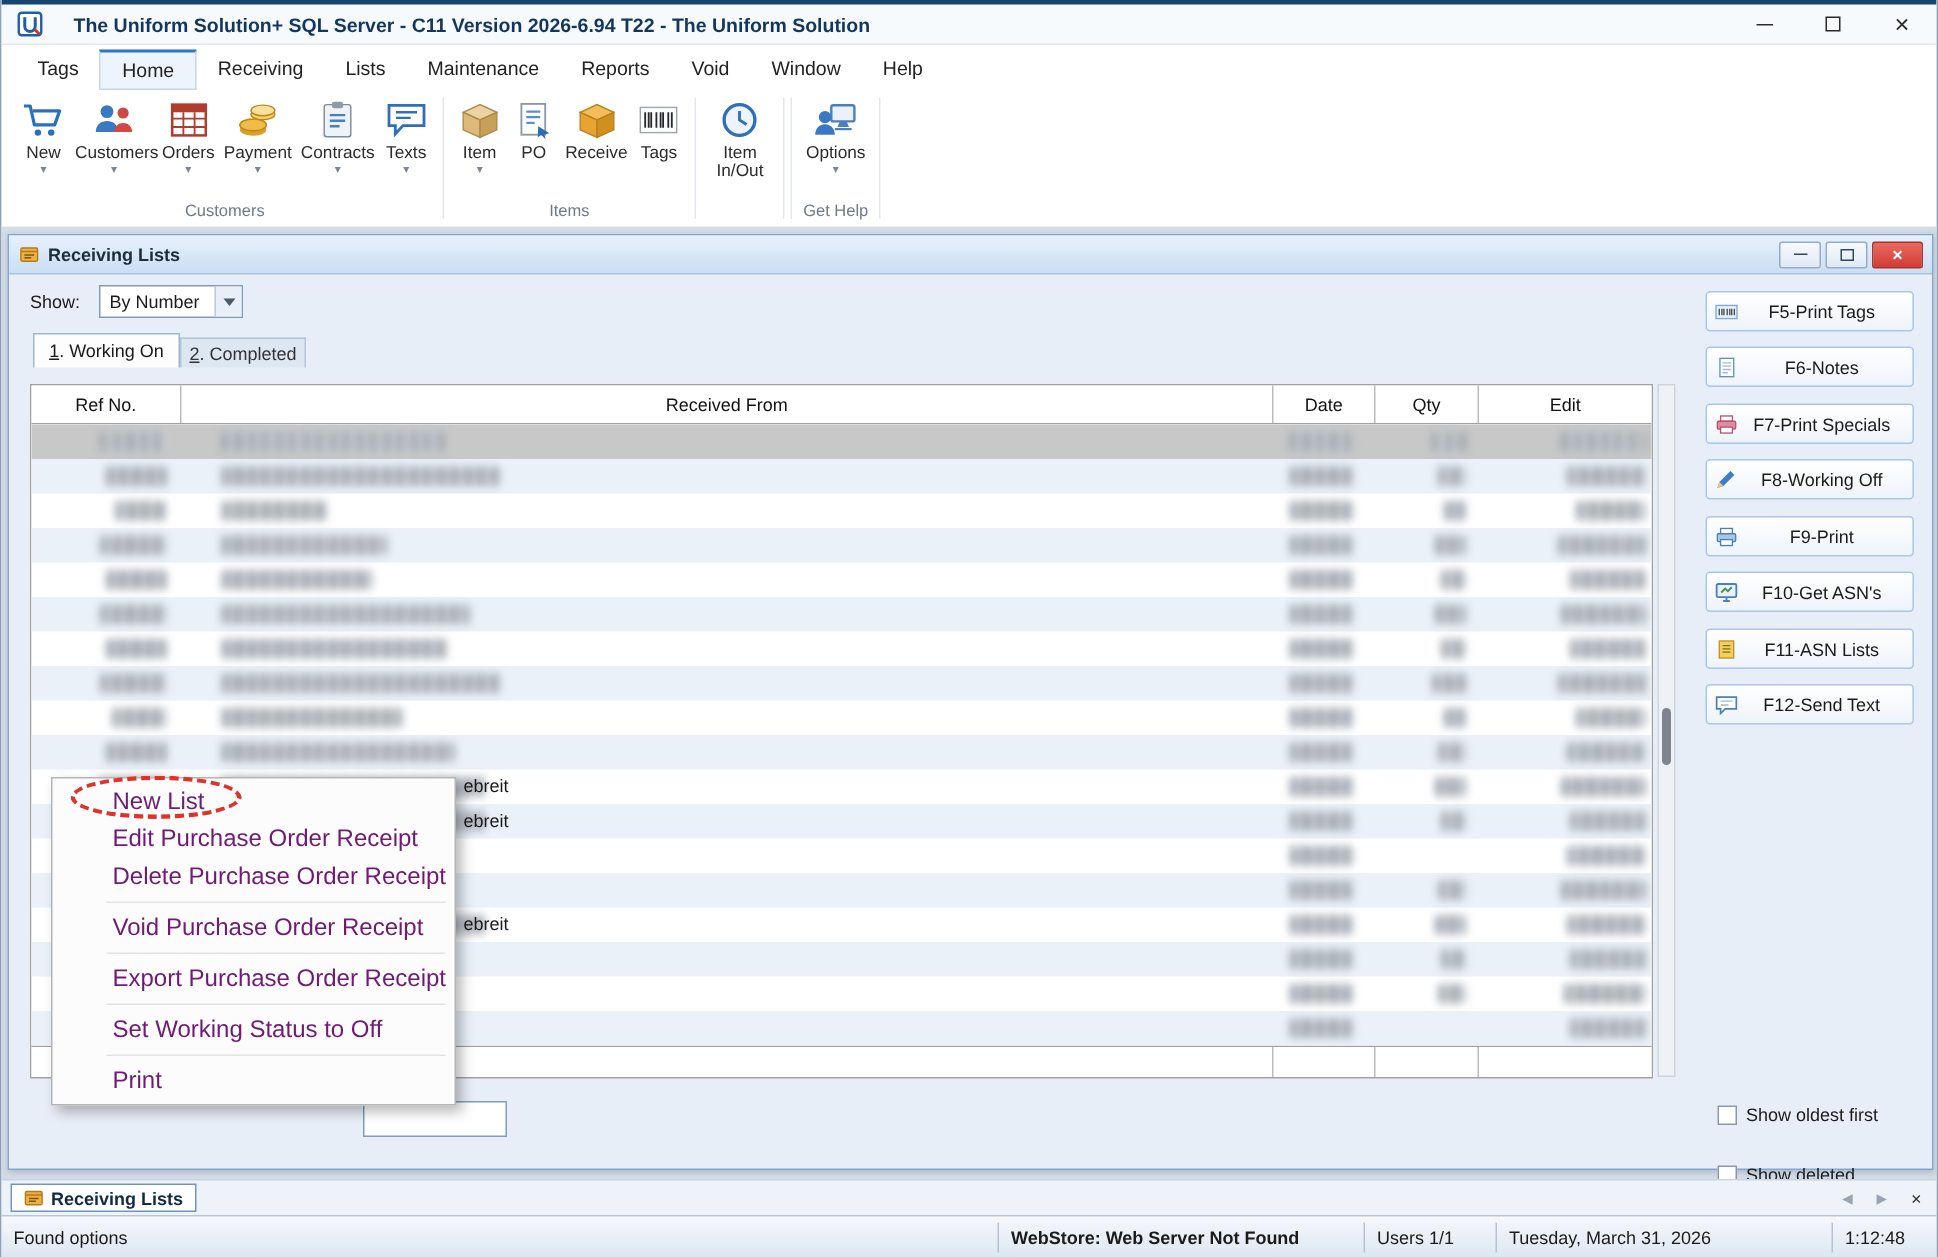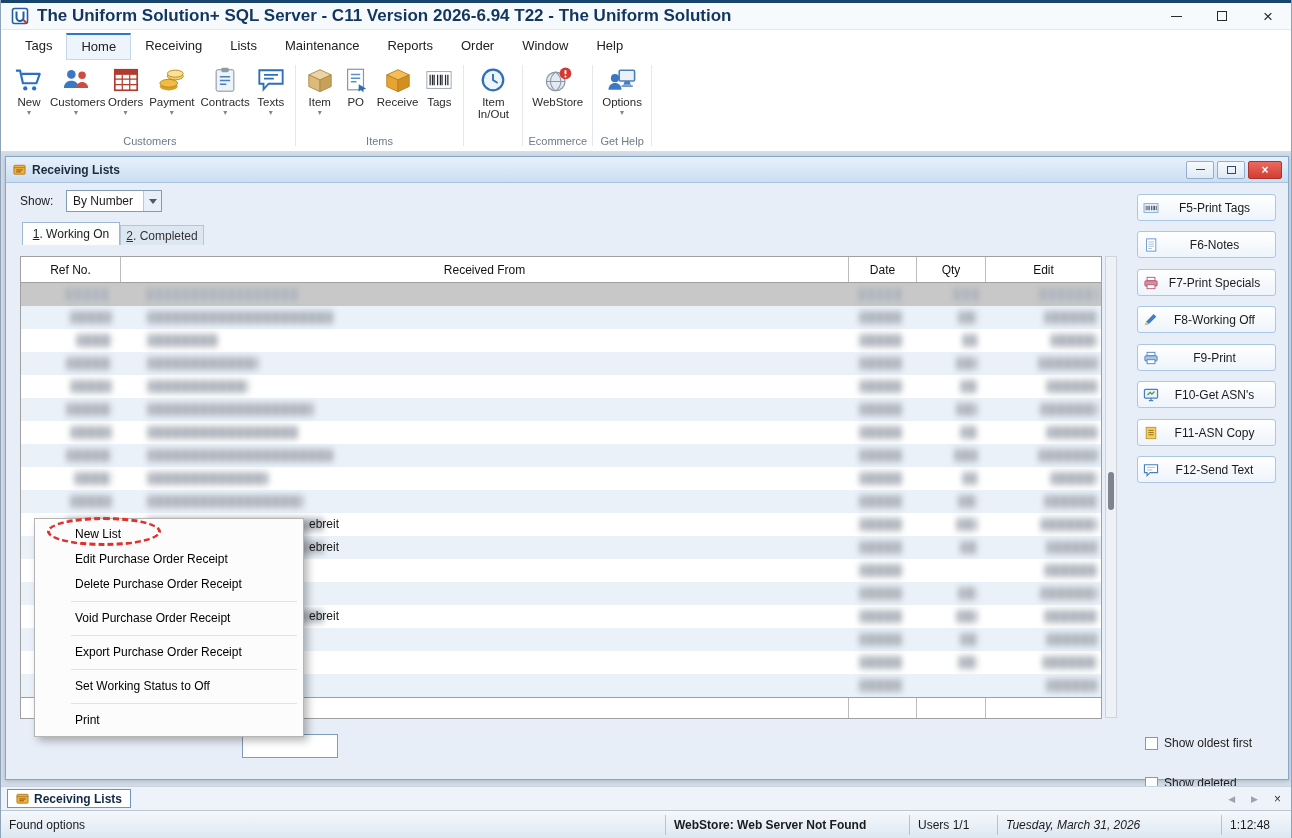--- a/index.html
+++ b/index.html
@@ -7,21 +7,21 @@
   html,body { background:#4a4f56; }
   body { font-family: "Liberation Sans", sans-serif; }
   .app { position:relative; width:1292px; height:838px; background:#ffffff;
          border-left:1px solid #8fa3b8; border-right:1px solid #8fa3b8; overflow:hidden; }
 
   
   .titlebar { position:absolute; left:0; top:0; width:100%; height:30px;
     background:#f7fafc; border-top:3px solid #17456e; border-bottom:1px solid #e3e8ed;
     display:flex; align-items:center; }
   .titlebar .applogo { margin:0 8px 0 10px; display:flex; }
-  .titlebar .ttext { font-size:17px; font-weight:700; color:#12365f; }
+  .titlebar .ttext { font-size:13px; font-weight:700; color:#12365f;margin-left:12px; }
   .wincontrols { margin-left:auto; display:flex; height:100%; }
   .wbtn { width:46px; display:flex; align-items:center; justify-content:center; }
   .glyph-min { width:11px; height:0; border-bottom:1.6px solid #2b2b2b; display:inline-block; }
   .glyph-max { width:10px; height:10px; border:1.4px solid #2b2b2b; display:inline-block; }
   .glyph-close { font-size:17px; color:#2b2b2b; line-height:1; }
 
   
   .menubar { position:absolute; left:0; top:30px; width:100%; height:30px; background:#ffffff;
     display:flex; align-items:flex-end; padding-left:10px; }
   .mitem { font-size:13px; color:#222; padding:0 14px; line-height:25px; height:27px; }
@@ -101,21 +101,21 @@
   
   .chk { position:absolute; left:1139px; display:flex; align-items:center; gap:6px; font-size:12px; color:#1b1b1b; }
   .chk .box { width:13px; height:13px; background:#fff; border:1px solid #8a97a5; display:inline-block; }
 
   .mini-box { position:absolute; left:236px; top:577px; width:96px; height:24px; background:#fff;
     border:1px solid #7f9db9; z-index:10; }
 
   
   .ctxmenu { position:absolute; left:28px; top:361px; width:270px; background:#fcfcfc;
     border:1px solid #b5b5b5; box-shadow:4px 4px 8px rgba(0,0,0,.28); padding:3px 0; z-index:60; }
-  .mi { height:25px; line-height:25px; padding-left:40px; font-size:12px; color:#000000; }
+  .mi { height:25px; line-height:25px; padding-left:40px; font-size:16px; color:#701a75; }
   .msep { height:1px; background:#e2e2e2; margin:4px 6px 4px 36px; }
   .redellipse { position:absolute; left:41px; top:360px; width:114px; height:29px;
     border:3px dashed #e0312b; border-radius:50%; z-index:70; pointer-events:none; }
 
   
   .mditabs { position:absolute; left:0; top:786px; width:100%; height:24px; background:#eef3f9;
     border-top:1px solid #c9d4e2; display:flex; align-items:center; }
   .mditab { margin-left:6px; display:inline-flex; align-items:center; gap:5px; background:#fff;
     border:1px solid #6f94c4; padding:1px 8px; height:19px; font-size:12px; font-weight:700; color:#122a45; }
   .mdinav { margin-left:auto; display:flex; align-items:center; gap:16px; padding-right:10px; }
@@ -124,21 +124,21 @@
 
   
   .statusbar { position:absolute; left:0; top:810px; width:100%; height:28px;
     background:linear-gradient(#f5f8fc,#dde7f1); border-top:1px solid #b9c6d6;
     display:flex; align-items:center; font-size:12px; color:#1b1b1b; }
   .sb { padding:0 8px; height:20px; line-height:20px; }
   .sb + .sb { border-left:1px solid #b6c3d2; }
   .sb-left { flex:1; }
   .sb-web { width:244px; font-weight:700; }
   .sb-users { width:88px; }
-  .sb-date { width:224px;font-style:italic; }
+  .sb-date { width:224px; }
   .sb-time { width:70px; }
 </style>
 </head>
 <body>
 
 <div class="app">
 
   <div class="titlebar">
     <span class="applogo">
         <svg viewBox="0 0 18 18" width="18" height="18">
@@ -161,21 +161,21 @@
     </div>
   </div>
 
   <div class="menubar">
     <span class="mitem">Tags</span>
     <span class="mitem active">Home</span>
     <span class="mitem">Receiving</span>
     <span class="mitem">Lists</span>
     <span class="mitem">Maintenance</span>
     <span class="mitem">Reports</span>
-    <span class="mitem">Order</span>
+    <span class="mitem">Void</span>
     <span class="mitem">Window</span>
     <span class="mitem">Help</span>
   </div>
 
   <div class="ribbon">
     <div class="rgroup">
       <div class="rbuttons">
         <div class="rbtn">
           <span class="ric">
               <svg viewBox="0 0 32 30" width="30" height="28">
@@ -304,37 +304,20 @@
                 <path d="M16 8.5V15l5 3.2" fill="none" stroke="#2f6eb8" stroke-width="2"></path>
               </svg>
             </span>
           <span class="rlab" style="max-width:40px">Item In/Out</span>
         </div>
       </div>
       <div class="rglabel"></div>
     </div>
     <div class="rsep"></div>
 
-    <div class="rgroup">
-      <div class="rbuttons">
-        <div class="rbtn">
-          <span class="ric">
-              <svg viewBox="0 0 32 30" width="30" height="28">
-                <circle cx="13.5" cy="16.5" r="10" fill="#e3e9f0" stroke="#8a97a5" stroke-width="1.3"></circle>
-                <path d="M3.5 16.5h20M13.5 6.5c-3.6 2.6-5.5 6-5.5 10s1.9 7.4 5.5 10c3.6-2.6 5.5-6 5.5-10s-1.9-7.4-5.5-10z" fill="none" stroke="#8a97a5" stroke-width="1.1"></path>
-                <circle cx="24" cy="8" r="6.3" fill="#d23a32"></circle>
-                <path d="M24 4.6v4.2" stroke="#fff" stroke-width="2"></path>
-                <circle cx="24" cy="11.2" r="1.1" fill="#fff"></circle>
-              </svg>
-            </span>
-          <span class="rlab">WebStore</span>
-        </div>
-      </div>
-      <div class="rglabel">Ecommerce</div>
-    </div>
     <div class="rsep"></div>
 
     <div class="rgroup">
       <div class="rbuttons">
         <div class="rbtn">
           <span class="ric">
               <svg viewBox="0 0 32 30" width="30" height="28">
                 <rect x="13" y="4.5" width="16.5" height="11.5" rx="1.4" fill="#eaf1f8" stroke="#4a7fbd" stroke-width="1.7"></rect>
                 <path d="M19 16l-1.6 4h8.2L24 16z" fill="#4a7fbd"></path>
                 <path d="M15.5 21.5h12" stroke="#4a7fbd" stroke-width="1.6"></path>
@@ -591,21 +574,21 @@
         </span>
         <span class="flab">F10-Get ASN's</span>
       </div>
     <div class="fkey" style="top:262px">
         <span class="fico">
           <svg viewBox="0 0 18 16" width="16" height="14">
             <rect x="3.5" y="1.5" width="11" height="13" fill="#f5cf5d" stroke="#bb9225"></rect>
             <path d="M6 5h6M6 7.5h6M6 10h6" stroke="#8a6a14" stroke-width="1"></path>
           </svg>
         </span>
-        <span class="flab">F11-ASN Copy</span>
+        <span class="flab">F11-ASN Lists</span>
       </div>
     <div class="fkey" style="top:299px">
         <span class="fico">
           <svg viewBox="0 0 18 16" width="16" height="14">
             <path d="M1.5 2h15v9H8l-3.5 3.5V11h-3z" fill="#fff" stroke="#4a7fbd" stroke-width="1.3"></path>
             <path d="M4.5 5h9M4.5 8h6" stroke="#9fb9d8" stroke-width="1"></path>
           </svg>
         </span>
         <span class="flab">F12-Send Text</span>
       </div>

